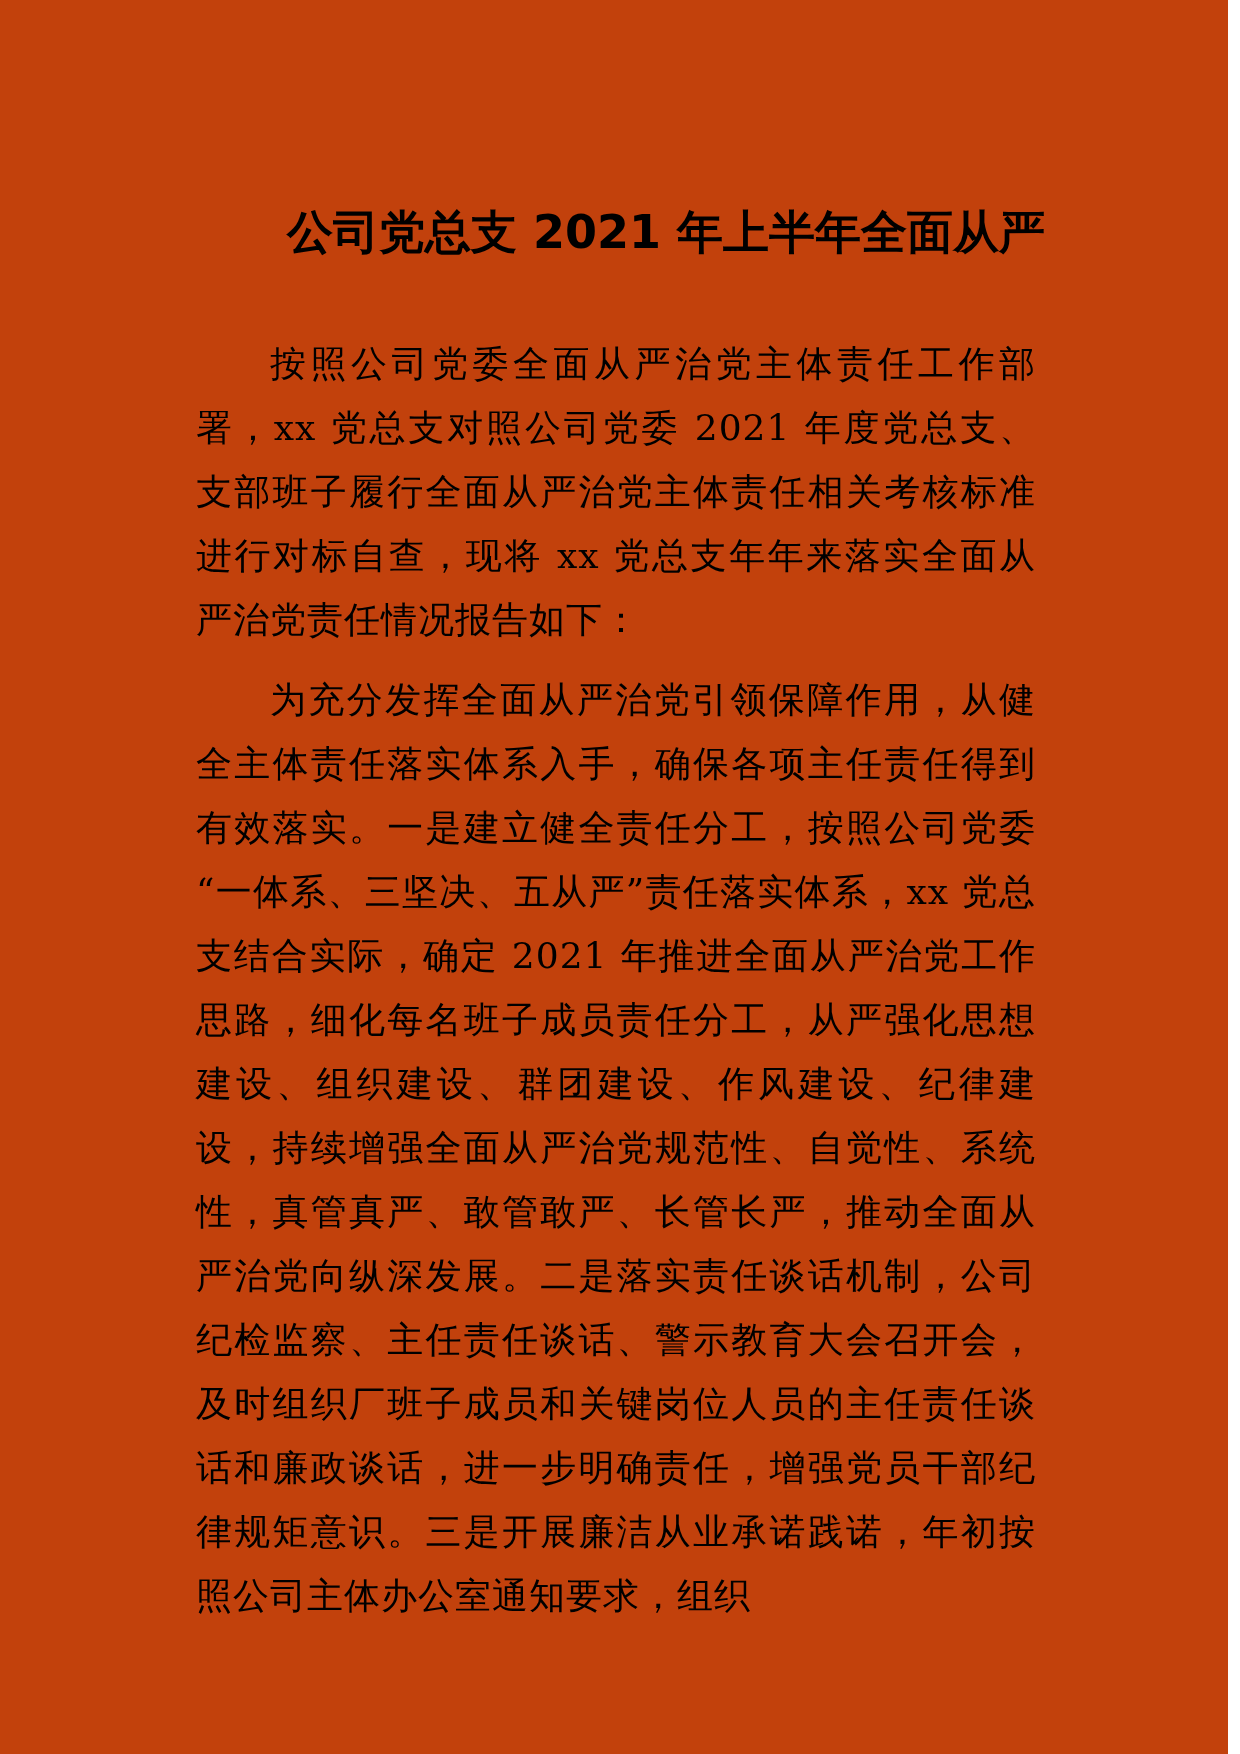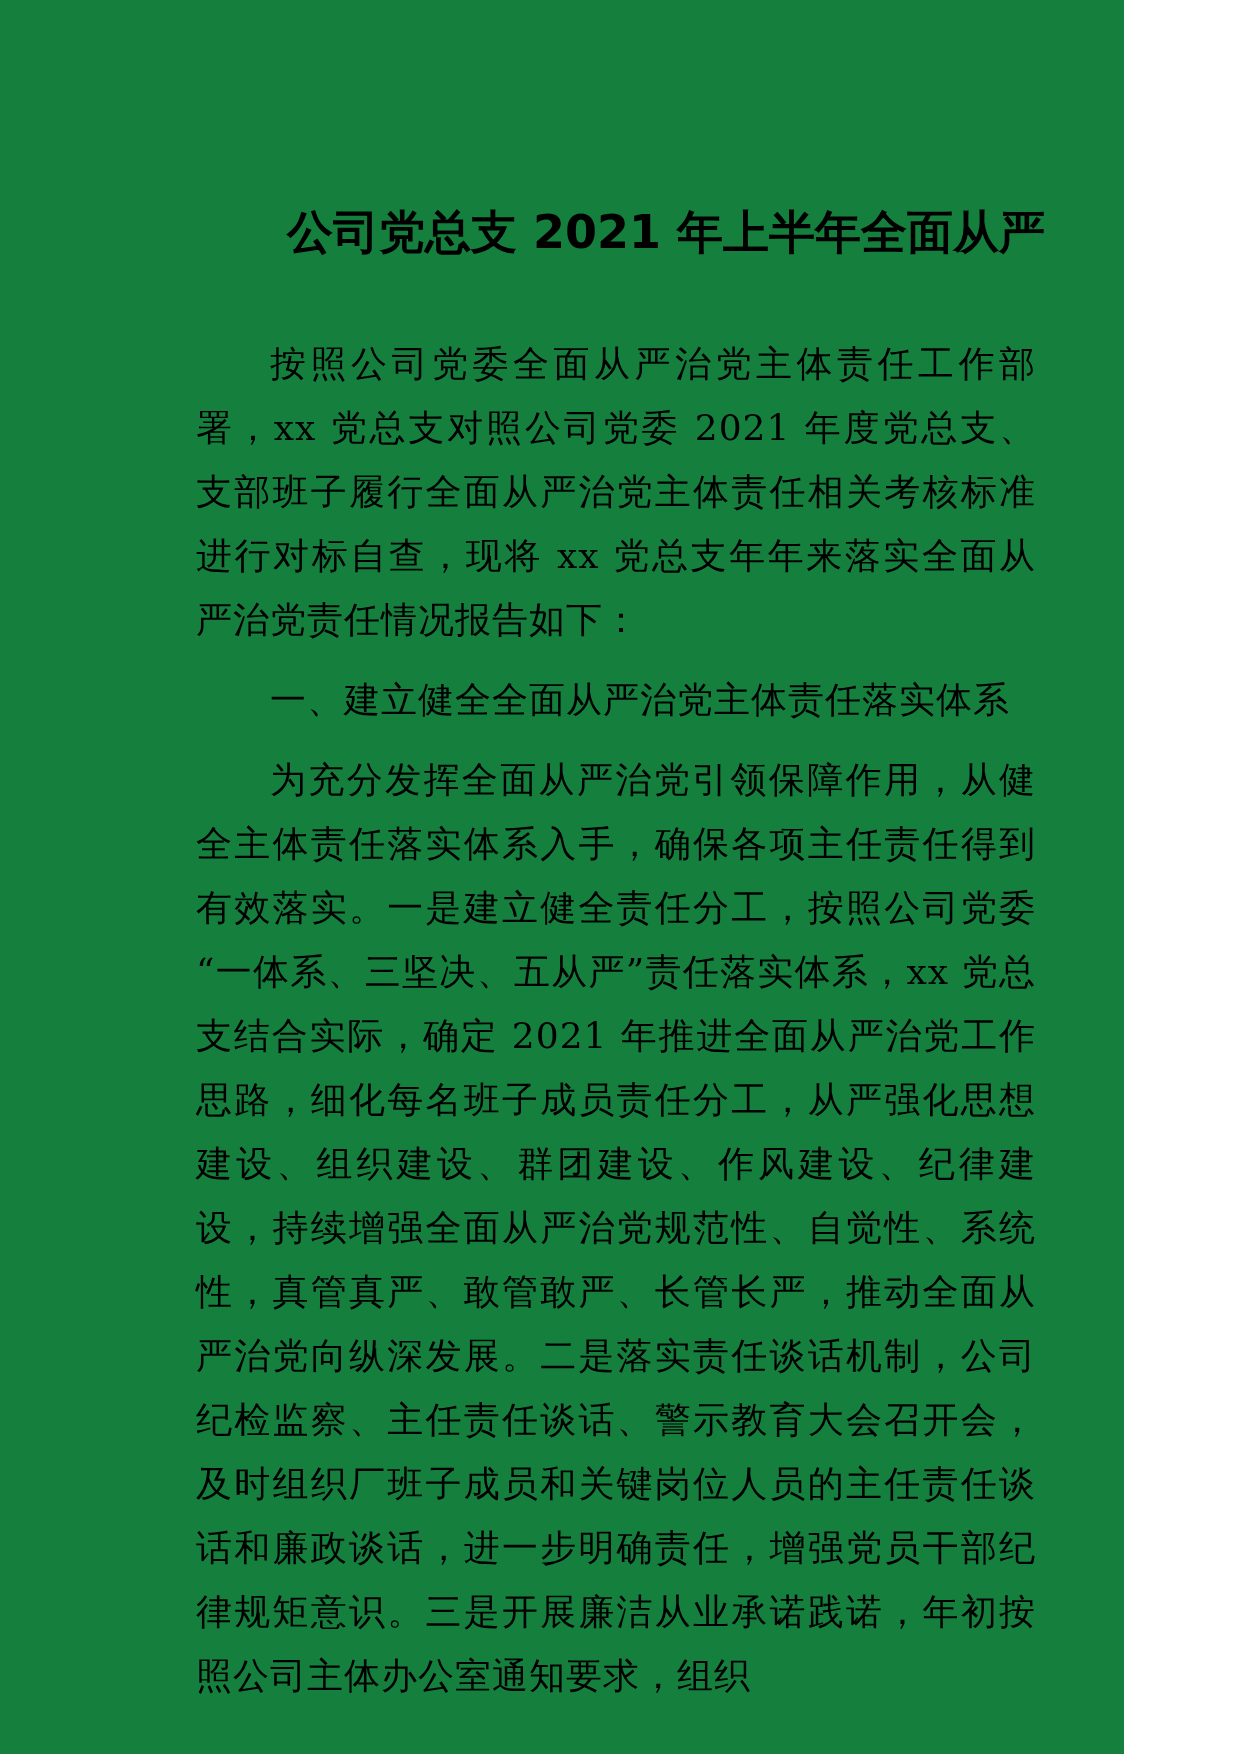--- a/index.html
+++ b/index.html
@@ -2,23 +2,23 @@
 <html lang="zh"><head>
 <meta charset="utf-8">
 <style>
   html, body {
     margin: 0;
     padding: 0;
     background: #ffffff;
   }
   .page {
     position: relative;
-    width: 1124px;
+    width: 1228px;
     height: 1754px;
-    background: #15803d;
+    background: #c2410c;
     overflow: hidden;
   }
   .content {
     position: absolute;
     left: 180px;
     top: 198px;
     width: 872px;
   }
   .doc-title {
     font-family: "DejaVu Sans", "Liberation Sans", sans-serif;
@@ -56,18 +56,17 @@
 
 <div class="page">
   <div class="content">
 
     <h1 class="doc-title">
       <span class="title-line1">公司党总支 2021 年上半年全面从严</span>
     </h1>
 
     <div class="doc-body">
       <p class="para">按照公司党委全面从严治党主体责任工作部署，xx 党总支对照公司党委 2021 年度党总支、支部班子履行全面从严治党主体责任相关考核标准进行对标自查，现将 xx 党总支年年来落实全面从严治党责任情况报告如下：</p>
-      <p class="para">一、建立健全全面从严治党主体责任落实体系</p>
       <p class="para">为充分发挥全面从严治党引领保障作用，从健全主体责任落实体系入手，确保各项主任责任得到有效落实。一是建立健全责任分工，按照公司党委“一体系、三坚决、五从严”责任落实体系，xx 党总支结合实际，确定 2021 年推进全面从严治党工作思路，细化每名班子成员责任分工，从严强化思想建设、组织建设、群团建设、作风建设、纪律建设，持续增强全面从严治党规范性、自觉性、系统性，真管真严、敢管敢严、长管长严，推动全面从严治党向纵深发展。二是落实责任谈话机制，公司纪检监察、主任责任谈话、警示教育大会召开会，及时组织厂班子成员和关键岗位人员的主任责任谈话和廉政谈话，进一步明确责任，增强党员干部纪律规矩意识。三是开展廉洁从业承诺践诺，年初按照公司主体办公室通知要求，组织</p>
     </div>
 
   </div>
 </div>
 
 </body></html>

